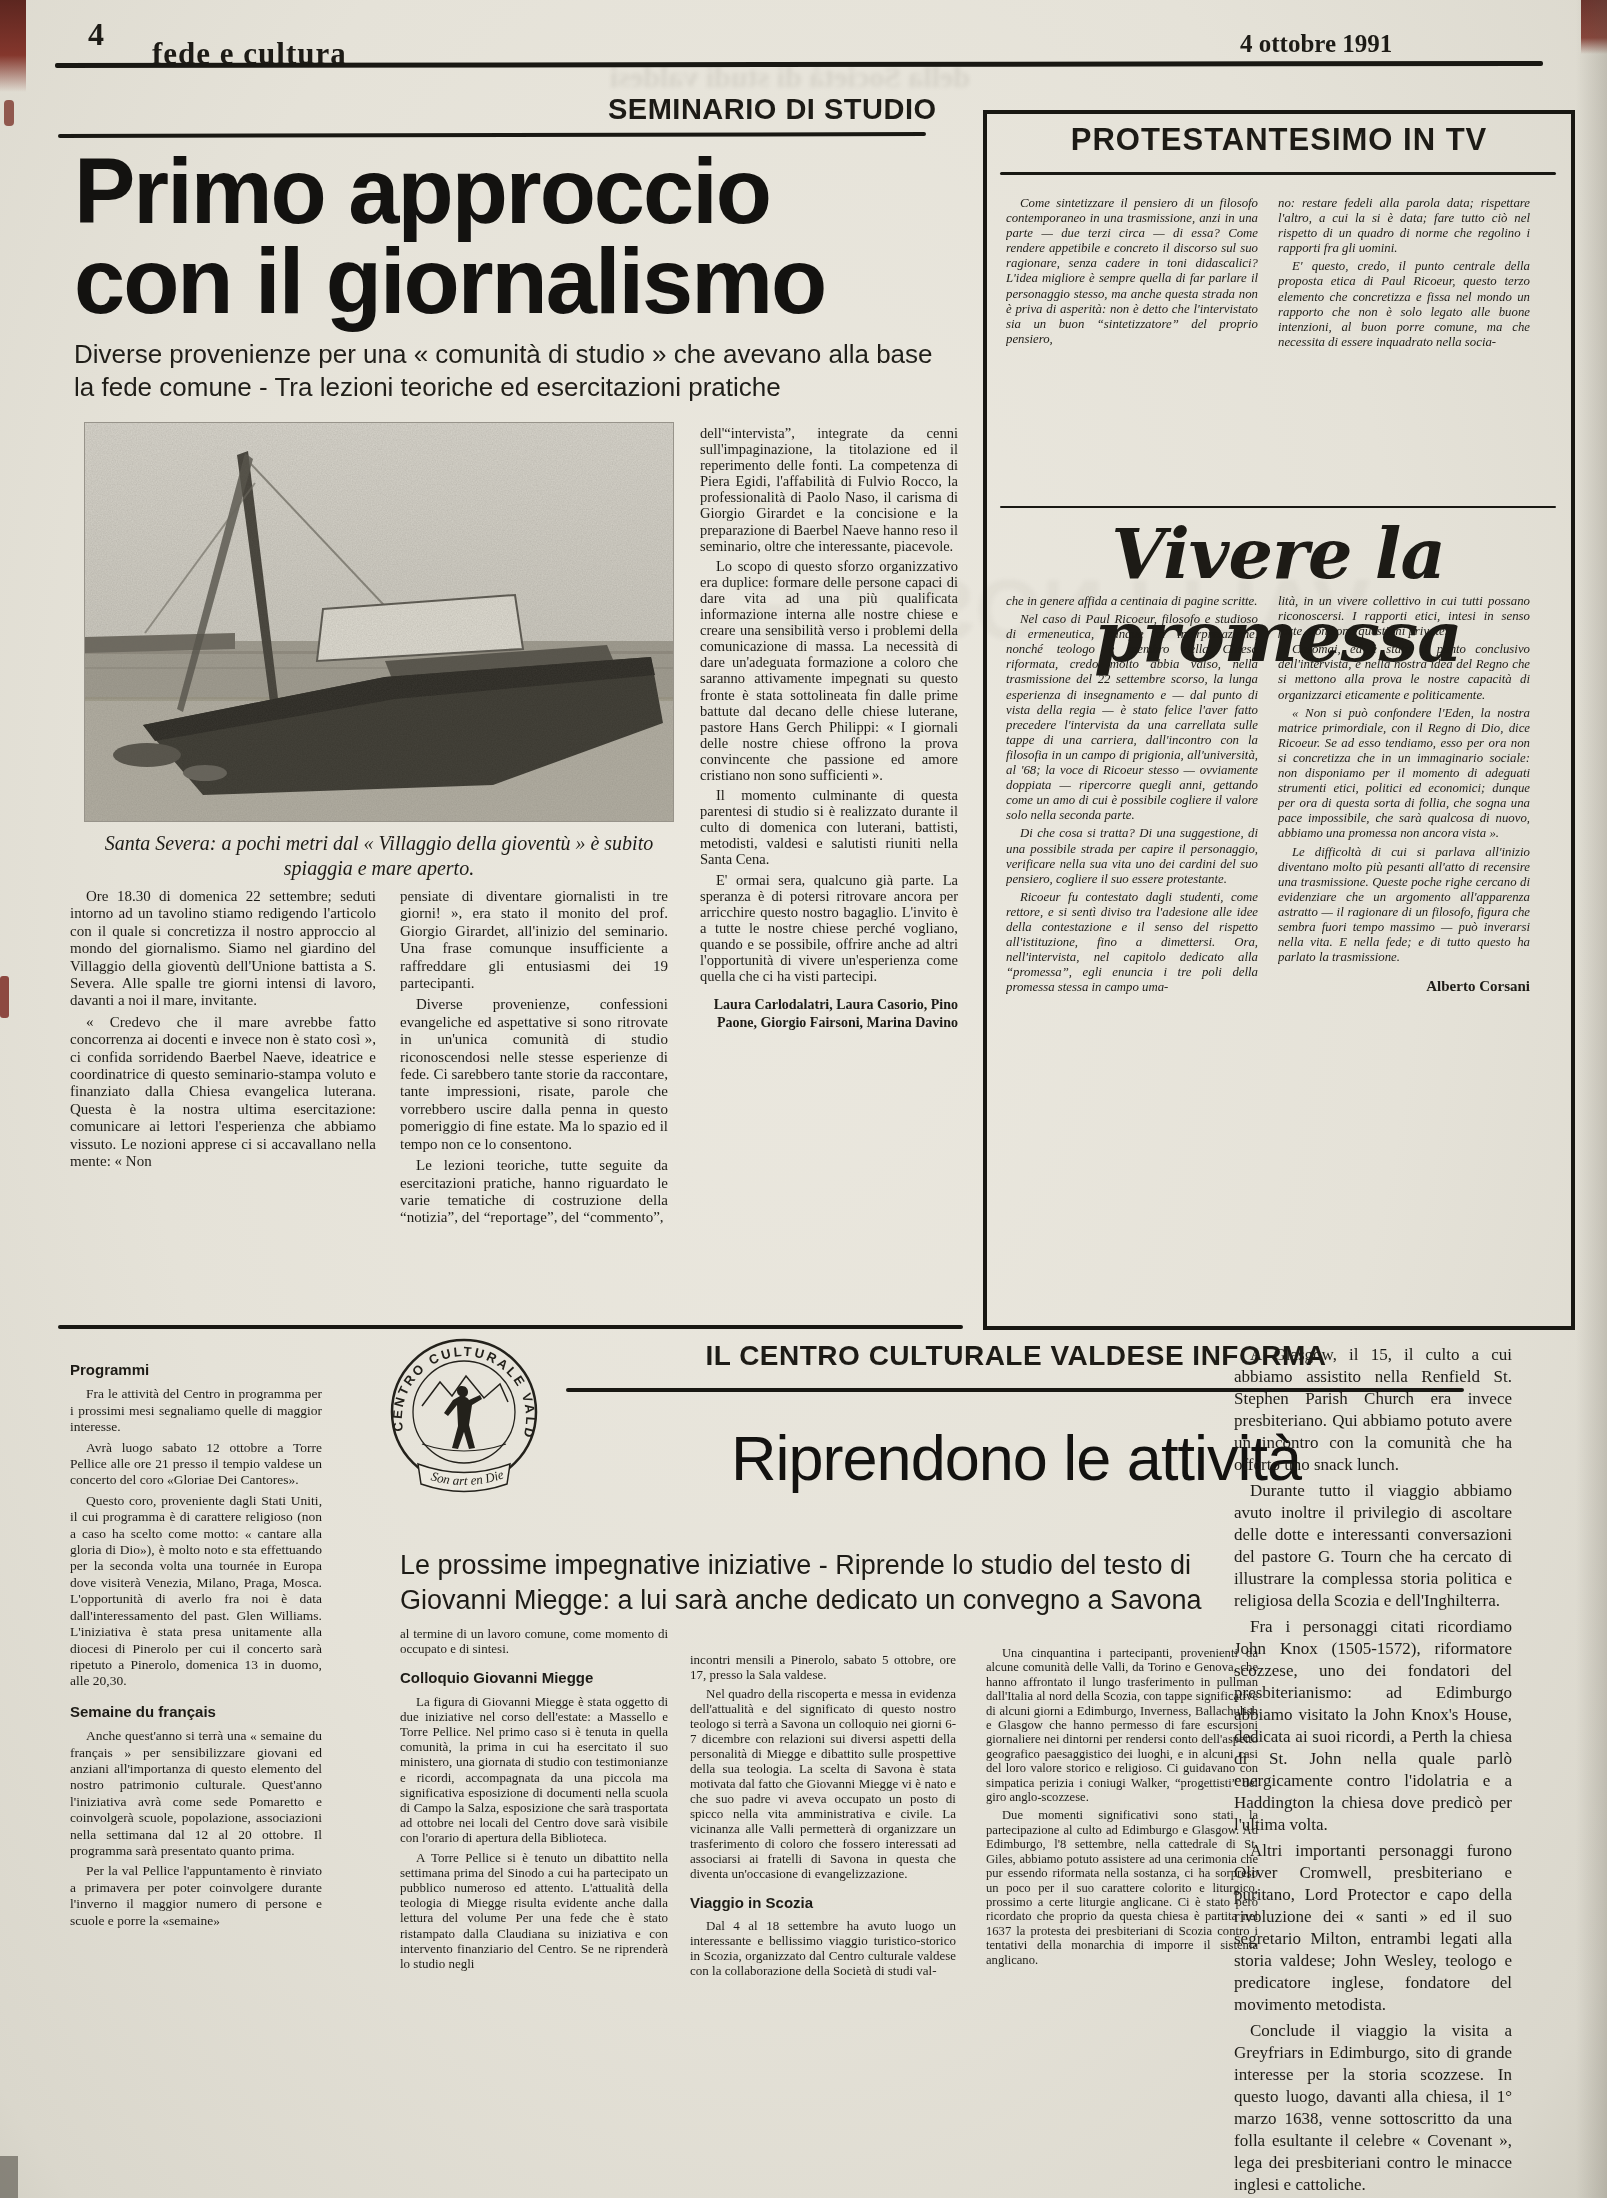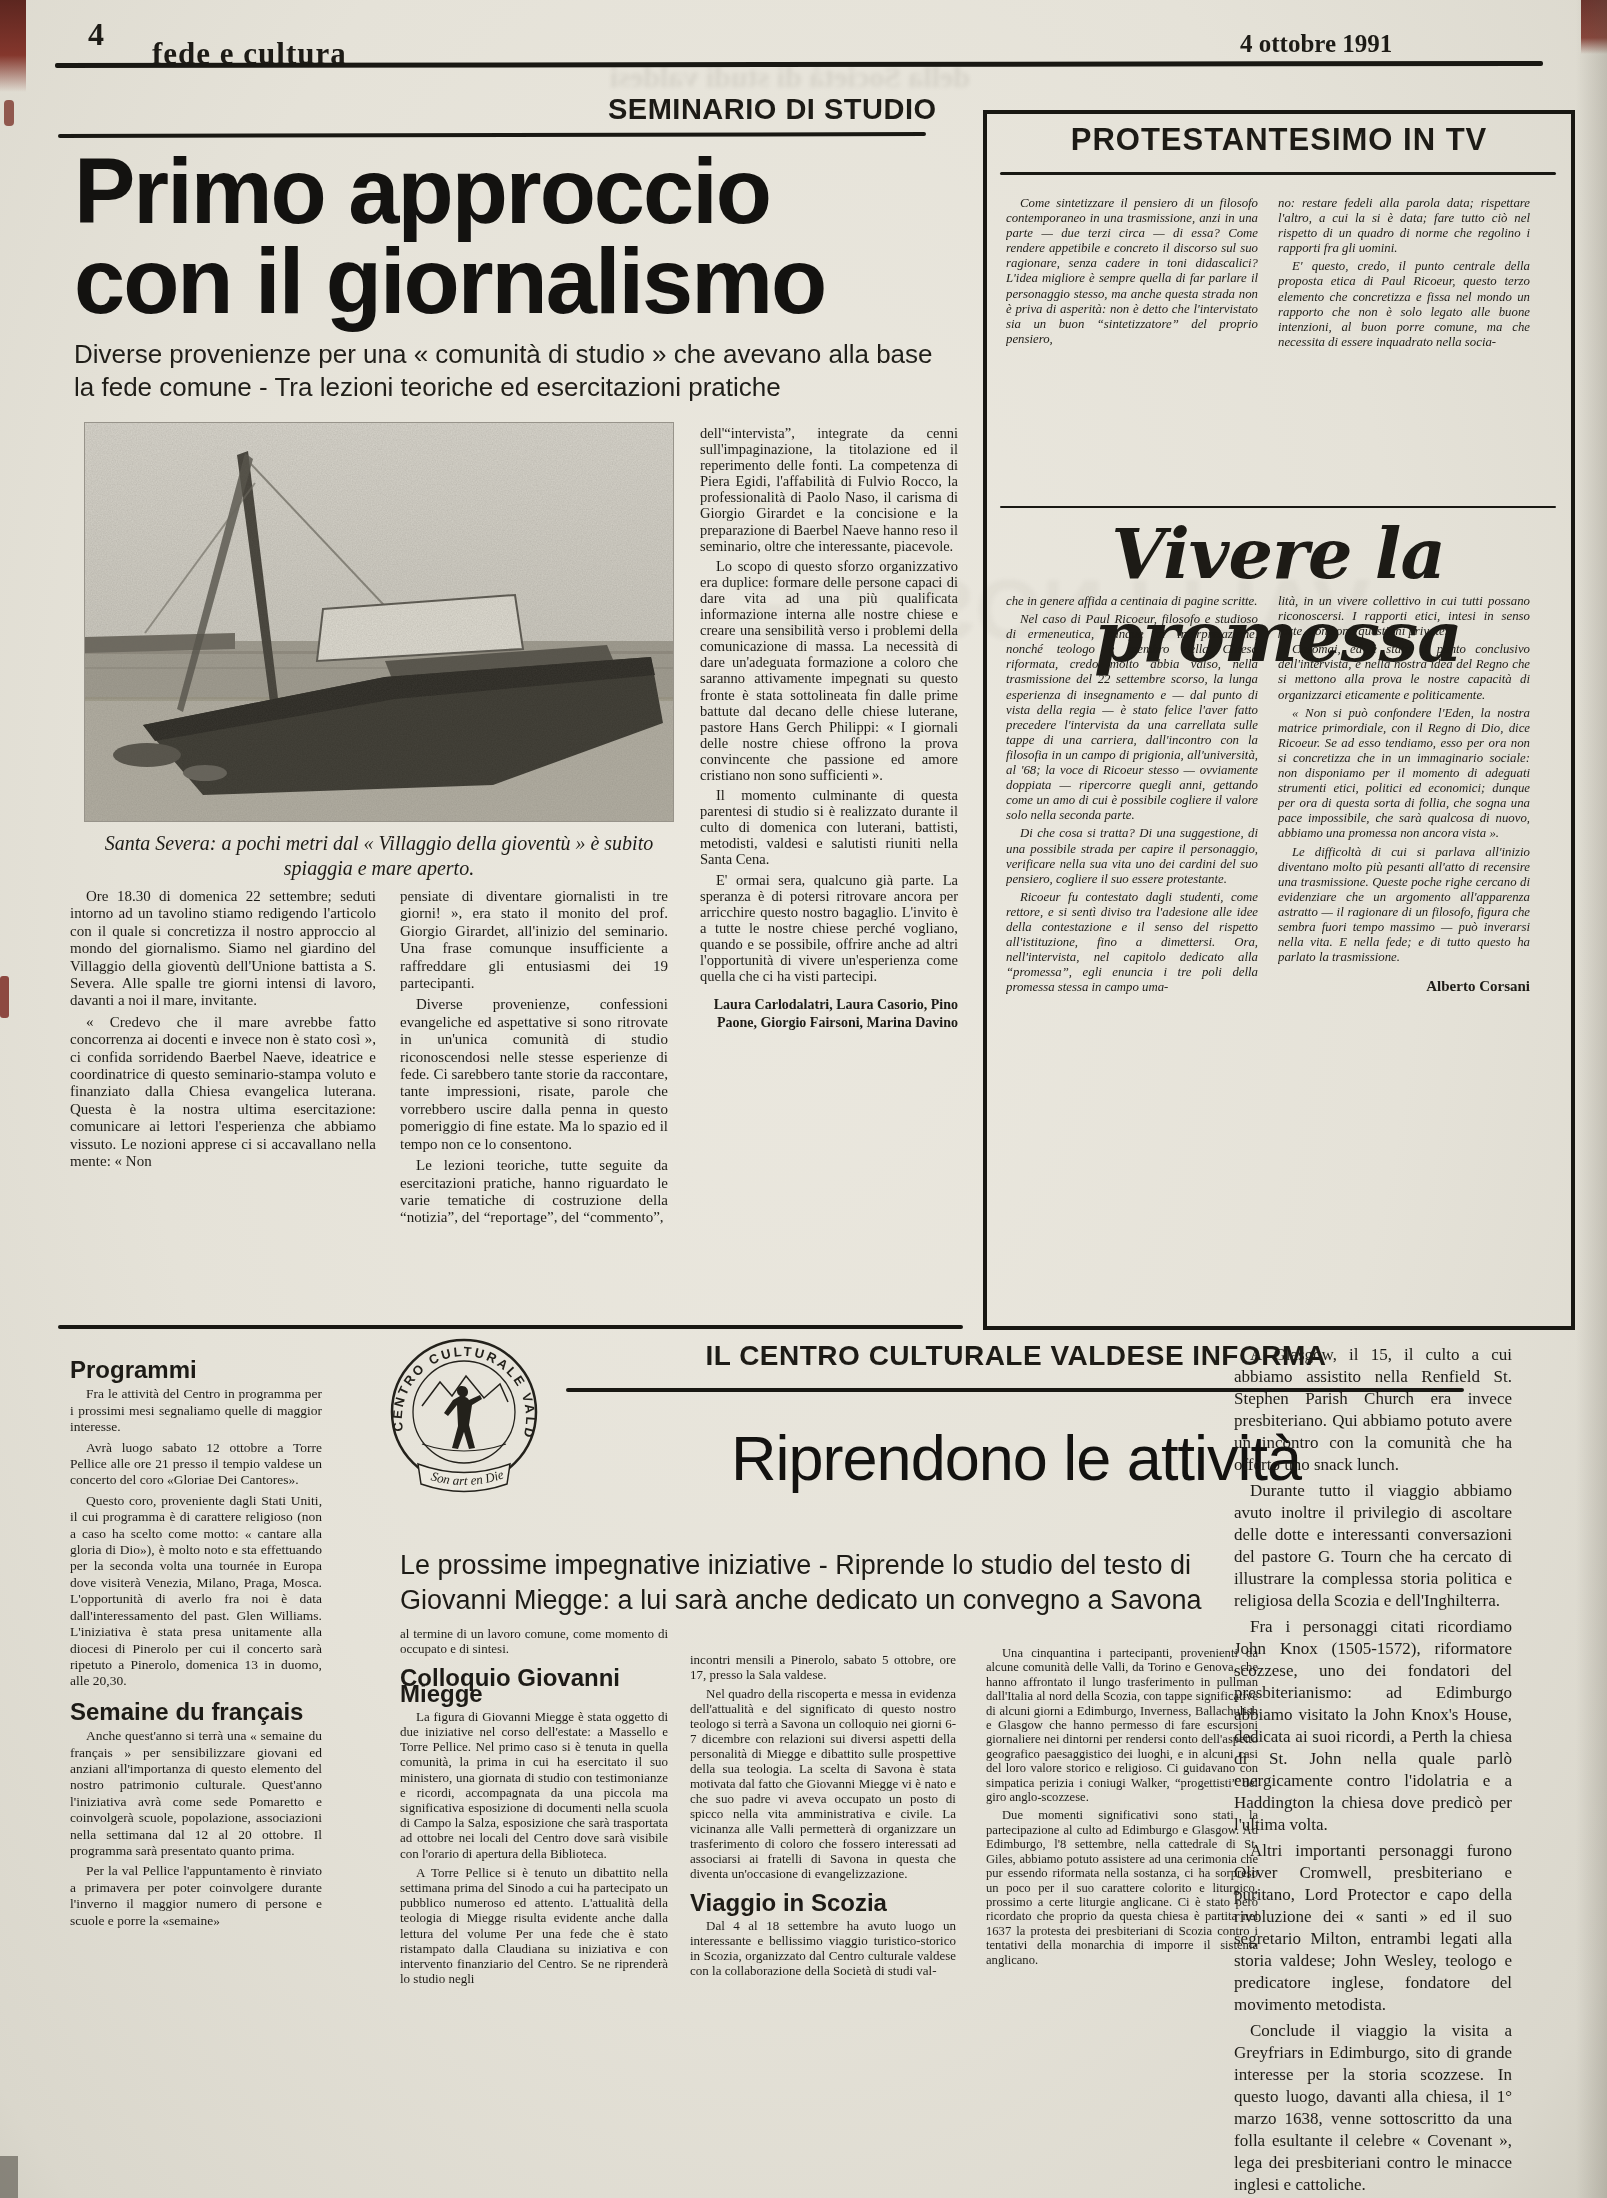--- a/index.html
+++ b/index.html
@@ -22,21 +22,21 @@
   .rule-kicker{left:58px;top:133px;width:868px;height:4px;transform:rotate(-0.12deg);}
   .headline{left:74px;top:146px;width:930px;font-weight:bold;font-size:92px;line-height:0.98;letter-spacing:-2px;color:#131210;}
   .subtitle{left:74px;top:338px;width:872px;font-size:26px;line-height:1.27;color:#201e19;}
   .photo{left:85px;top:423px;width:588px;height:398px;outline:1px solid #97938a;}
   .caption{left:85px;top:831px;width:588px;text-align:center;font-style:italic;font-size:20px;line-height:1.25;}
 
   .coltext{font-size:15px;line-height:17.4px;text-align:justify;overflow:hidden;}
   .coltext p{margin:0 0 4px 0;text-indent:16px;}
   .coltext p.cont{text-indent:0;}
   .coltext p.signature{font-weight:bold;text-align:right;text-indent:0;margin-top:12px;font-size:14px;line-height:1.25;}
-  .coltext p.colhead{font-family:"Liberation Sans",sans-serif;font-weight:bold;font-size:24px;text-indent:0;text-align:left;margin:14px 0 8px 0;}
+  .coltext p.colhead{font-family:"Liberation Sans",sans-serif;font-weight:bold;font-size:15px;text-indent:0;text-align:left;margin:14px 0 8px 0;}
   .mcol1{left:70px;top:888px;width:306px;height:426px;}
   .mcol2{left:400px;top:888px;width:268px;height:426px;}
   .mcol3{left:700px;top:425px;width:258px;height:892px;font-size:14.5px;line-height:16.1px;}
 
   
   .tv-box{left:983px;top:110px;width:584px;height:1212px;border:4px solid #191813;}
   .tv-label{left:983px;top:122px;width:592px;text-align:center;font-size:31px;font-weight:bold;letter-spacing:1px;}
   .tv-label-rule{left:1000px;top:172px;width:556px;height:3px;}
   .tv-text{font-style:italic;font-size:12.8px;line-height:15.1px;text-align:justify;overflow:hidden;}
   .tv-text p{margin:0 0 3px 0;text-indent:14px;}

